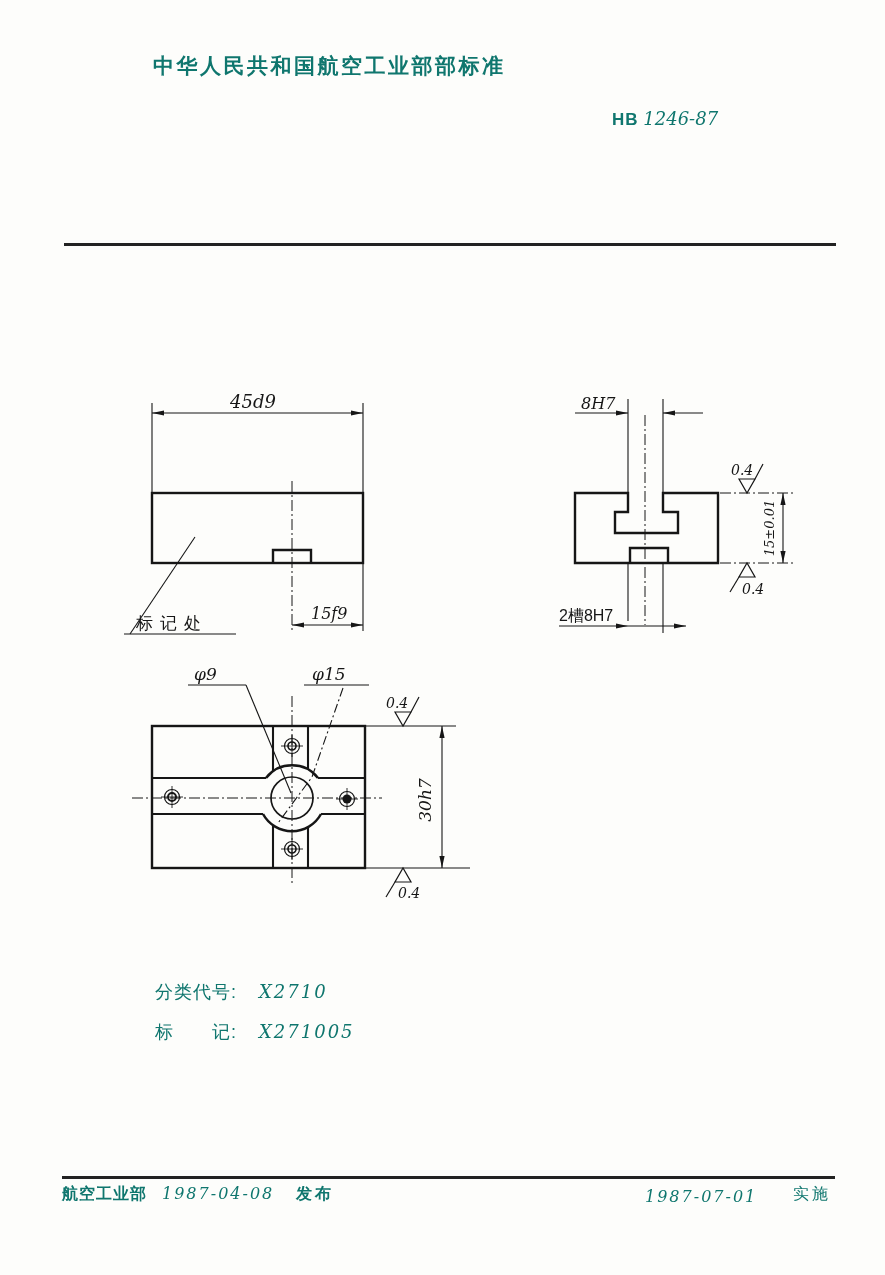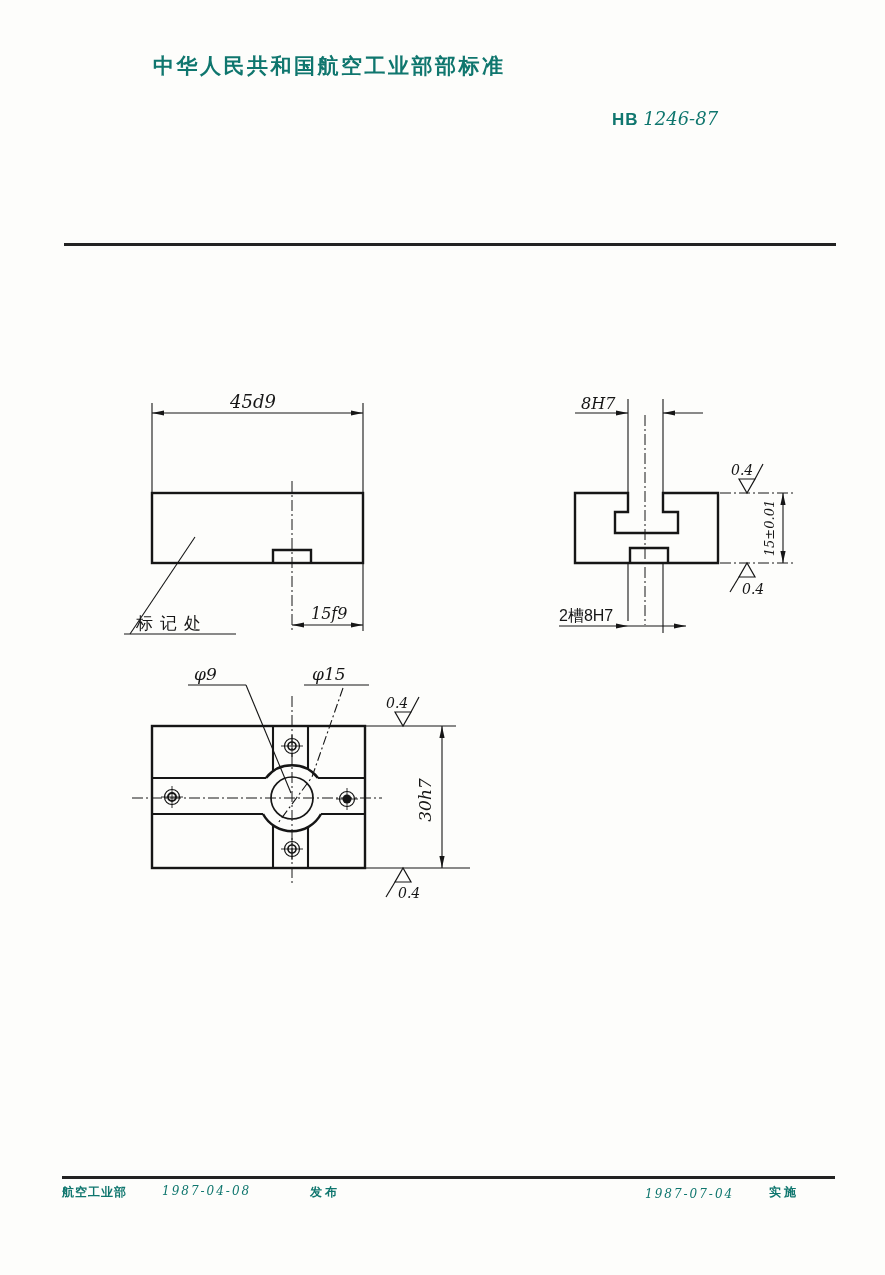--- a/index.html
+++ b/index.html
@@ -29,27 +29,27 @@
     white-space:pre;font-weight:500;
   }
   .replaces{left:608px;top:164px;font-size:16px;white-space:pre;}
   .replaces .hand{font-size:17px;}
   .top-rule{left:64px;top:243px;width:772px;height:3px;background:#222;}
   .class-block{left:155px;top:972px;font-size:18px;line-height:40px;}
   .class-row{display:flex;align-items:baseline;}
   .class-row .lbl{white-space:pre;letter-spacing:1px;}
   .class-row .val{font-family:"DejaVu Serif",serif;font-style:italic;font-size:18px;margin-left:22px;letter-spacing:2px;}
   .footer-rule{left:62px;top:1176px;width:773px;height:3px;background:#222;}
-  .footer{left:0;top:1184px;width:885px;height:30px;font-size:12px;}
+  .footer{left:0;top:1184px;width:885px;height:30px;font-size:16px;}
   .footer span{position:absolute;white-space:pre;}
   .f-issuer{left:62px;font-weight:bold;letter-spacing:1px;}
   .f-issue-date{left:162px;font-family:"DejaVu Serif",serif;font-style:italic;letter-spacing:2px;text-align:right;}
-  .f-issue-act{left:310px;font-weight:bold;letter-spacing:3px;}
+  .f-issue-act{left:296px;font-weight:bold;letter-spacing:3px;}
   .f-impl-date{left:645px;top:3px;font-family:"DejaVu Serif",serif;font-style:italic;letter-spacing:2px;}
-  .f-impl-act{left:769px;font-weight:bold;letter-spacing:3px;}
+  .f-impl-act{left:793px;font-weight:normal;letter-spacing:3px;}
   svg{overflow:visible;}
   svg text{fill:#161616;}
   .dimtxt{font-family:"DejaVu Serif",serif;font-style:italic;}
   .cntxt{font-family:"Liberation Sans",sans-serif;}
 </style>
 </head>
 <body>
 
 <div class="page">
 
@@ -238,23 +238,33 @@
         <line x1="275" y1="222" x2="266" y2="237"></line>
       </g>
     </g>
     <text class="dimtxt" x="74" y="20" font-size="17">φ9</text>
     <text class="dimtxt" x="192" y="20" font-size="17">φ15</text>
     <text class="dimtxt" x="266" y="48" font-size="14">0.4</text>
     <text class="dimtxt" transform="translate(311,140) rotate(-90)" text-anchor="middle" font-size="17">30h7</text>
     <text class="dimtxt" x="278" y="238" font-size="14">0.4</text>
   </svg>
 
+  <div class="abs class-block">
+    <div class="class-row">
+      <span class="lbl cn">分类代号:</span>
+      <span class="val">X2710</span>
+    </div>
+    <div class="class-row">
+      <span class="lbl cn">标　　记:</span>
+      <span class="val">X271005</span>
+    </div>
+  </div>
 
   <div class="abs footer-rule"></div>
   <div class="abs footer">
     <span class="f-issuer cn">航空工业部</span>
     <span class="f-issue-date">1987-04-08</span>
     <span class="f-issue-act cn">发布</span>
-    <span class="f-impl-date">1987-07-04</span>
+    <span class="f-impl-date">1987-07-01</span>
     <span class="f-impl-act cn">实施</span>
   </div>
 
 </div>
 
 </body></html>

